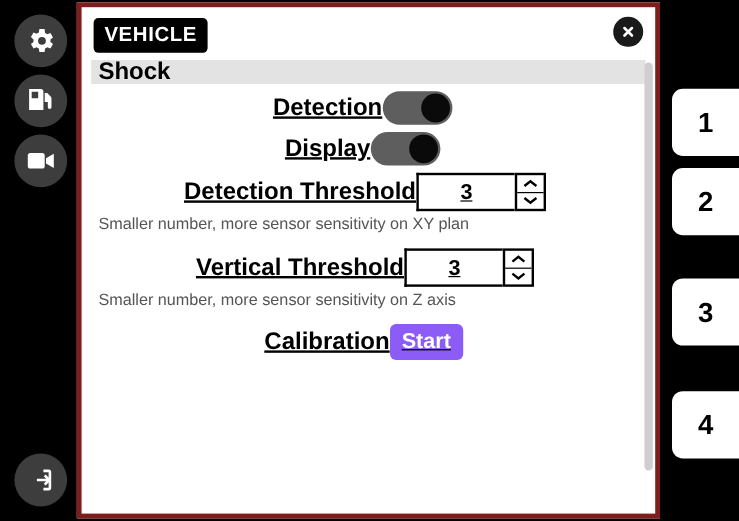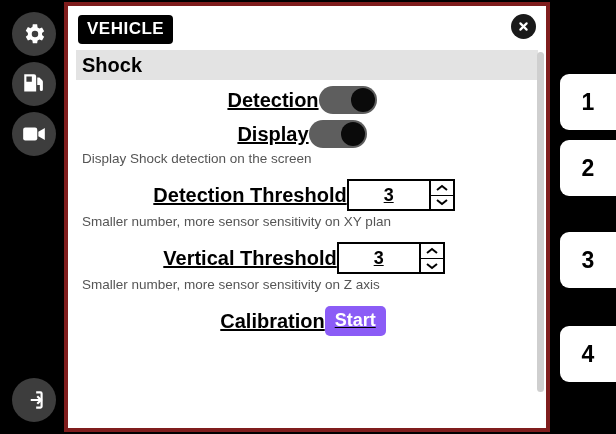--- a/index.html
+++ b/index.html
@@ -113,21 +113,21 @@
     display: flex;
     align-items: center;
     justify-content: center;
   }
   .close-btn svg { display: block; }
 
   
   .section-bar {
     margin: 0 8px 0 8px;
     background: #e3e3e3;
-    height: 30px;
+    height: 20px;
     display: flex;
     align-items: center;
     padding-left: 6px;
     box-sizing: border-box;
   }
   .section-bar .section-title {
     font-size: 20px;
     font-weight: bold;
     color: #000000;
   }
@@ -316,21 +316,20 @@
           <span class="knob"></span>
         </span>
       </div>
 
       <div class="row">
         <span class="row-label">Display</span>
         <span class="toggle">
           <span class="knob"></span>
         </span>
       </div>
-      <div class="hint">Display Shock detection on the screen</div>
 
       <div class="row">
         <span class="row-label">Detection Threshold</span>
         <span class="stepper">
           <span class="value-box">3</span>
           <span class="arrows">
             <span class="arrow up">
               <svg width="14" height="8" viewBox="0 0 14 8">
                   <path fill="none" stroke="#000" stroke-width="2" d="M2 6l5-4 5 4"></path>
                 </svg>

